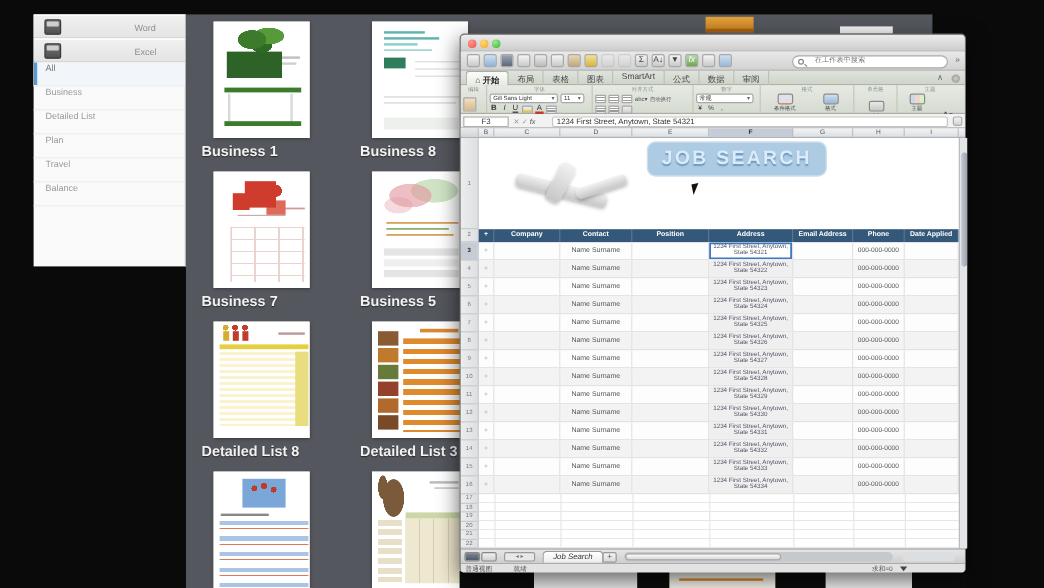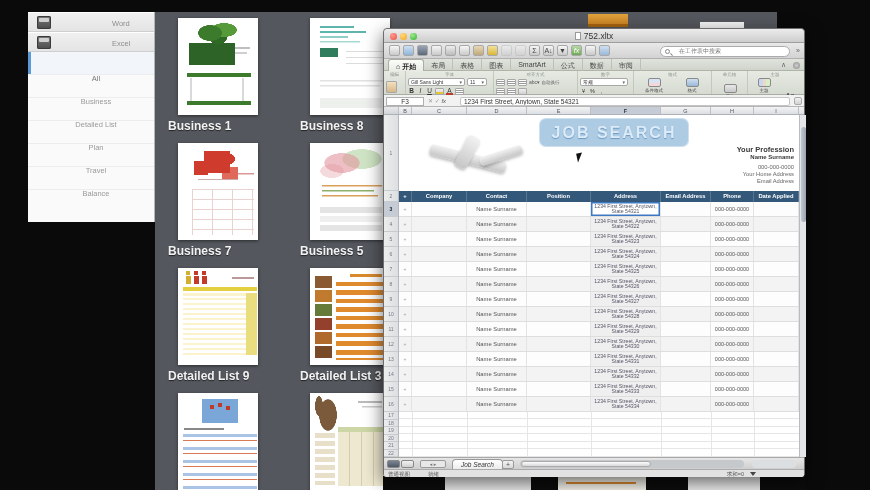--- a/index.html
+++ b/index.html
@@ -12,21 +12,21 @@
   #tbar .dot{position:absolute;top:3.5px;width:6px;height:6px;border-radius:50%;background:radial-gradient(circle at 35% 30%,#e8e8e8,#b0b0b0);border:.5px solid #909090;}
   #tbar-title{position:absolute;left:0;right:0;top:1px;text-align:center;font-size:8px;color:#555;}
   #rsz{position:absolute;right:3px;top:2px;width:8px;height:8px;background:linear-gradient(135deg,#f0f0f0 45%,#a8a8a8 55%);border:1px solid #909090;border-radius:1px;}
 
   
   #sidebar{left:28px;top:12px;width:127px;height:210px;background:#fafafa;border-right:1px solid #b5b5b5;}
   .approw{position:relative;height:20px;background:linear-gradient(#f0f0f0,#e4e4e4);border-bottom:1px solid #cfcfcf;border-top:1px solid #fff;font-size:7.5px;color:#8f8f8f;}
   .approw .lbl{position:absolute;left:48px;top:6px;margin-left:36px;}
   .appicon{position:absolute;left:9px;top:3px;width:14px;height:13px;border-radius:2px;background:linear-gradient(#7a7a7a,#4c4c4c);box-shadow:inset 0 0 0 1px #3a3a3a;}
   .appicon:after{content:"";position:absolute;left:2px;top:2px;right:2px;height:4px;background:#cfcfcf;border-radius:1px;}
-  .cat{position:relative;height:20px;border-bottom:1px solid #ededed;font-size:7.5px;color:#9a9a9a;padding:22px 0 0 10px;text-align:center;}
+  .cat{position:relative;height:20px;border-bottom:1px solid #ededed;font-size:7.5px;color:#9a9a9a;padding:0 0 0 10px;}
   .cat.sel{background:#f2f6fa;box-shadow:inset 3px 0 0 #5b9bd5;color:#777;}
 
   
   #browser{left:155px;top:12px;width:622px;height:478px;background:#54575d;overflow:hidden;}
   .card{position:absolute;width:80px;height:97px;background:#fff;box-shadow:0 1px 3px rgba(0,0,0,.5);}
   .art{position:absolute;inset:0;background-repeat:no-repeat;}
   .thlabel{position:absolute;width:100px;text-align:left;font-size:12px;font-weight:bold;color:#f2f2f2;text-shadow:0 1px 1px rgba(0,0,0,.6);}
   .frag{position:absolute;}
   #frag-orange{left:433px;top:2px;width:40px;height:13px;background:linear-gradient(#e2a23c,#c97f1f);box-shadow:inset 0 -3px 0 #a96510;}
   #frag-white{left:545px;top:10px;width:44px;height:6px;background:#f4f4f4;}
@@ -254,21 +254,21 @@
         <div class="art k-red-puzzle"></div>
       </div>
       <div class="thlabel" style="left: 13px; top: 232px;">Business 7</div>
       <div class="card" style="left: 155px; top: 131px;">
         <div class="art k-pastel-report"></div>
       </div>
       <div class="thlabel" style="left: 145px; top: 232px;">Business 5</div>
       <div class="card" style="left: 23px; top: 256px;">
         <div class="art k-yellow-list"></div>
       </div>
-      <div class="thlabel" style="left: 13px; top: 357px;">Detailed List 9</div>
+      <div class="thlabel" style="left: 13px; top: 357px;">Detailed List 8</div>
       <div class="card" style="left: 155px; top: 256px;">
         <div class="art k-food-list"></div>
       </div>
       <div class="thlabel" style="left: 145px; top: 357px;">Detailed List 3</div>
       <div class="card" style="left: 23px; top: 381px;">
         <div class="art k-blue-striped-list"></div>
       </div>
       <div class="card" style="left: 155px; top: 381px;">
         <div class="art k-tan-table"></div>
       </div>
@@ -282,21 +282,20 @@
       </div>
     <div class="patch" style="left:305px;width:72px;background:#ededed"></div>
   </div>
 
   <div id="excel" class="abs">
 
     <div class="x-titlebar abs">
       <span class="tl r"></span>
       <span class="tl y"></span>
       <span class="tl g"></span>
-      <div class="x-title"><span class="doc"></span><span>752.xltx</span></div>
     </div>
 
     <div class="x-toolbar abs">
       <div id="ticons">
           <div class="ticon i-new"></div>
           <div class="ticon i-open"></div>
           <div class="ticon i-save"></div>
           <div class="ticon i-print"></div>
           <div class="ticon i-cut"></div>
           <div class="ticon i-copy"></div>
@@ -457,27 +456,20 @@
         </div>
       <div id="gridarea">
         <div id="bannerRow">
           <div id="pinfig">
             <div id="fb1" class="figbar"></div>
               <div id="fb2" class="figbar"></div>
               <div id="fb3" class="figbar"></div>
           </div>
           <div id="jobbox"><span>JOB SEARCH</span></div>
           <div id="cursor"></div>
-          <div id="bannerInfo">
-            <div id="bi-prof">Your Profession</div>
-            <div id="bi-name">Name Surname</div>
-            <div class="bi-line">000-000-0000</div>
-            <div class="bi-line">Your Home Address</div>
-            <div class="bi-line">Email Address</div>
-          </div>
         </div>
         <div id="thead">
             <div class="">+</div>
             <div class="">Company</div>
             <div class="">Contact</div>
             <div class="">Position</div>
             <div class="">Address</div>
             <div class="">Email Address</div>
             <div class="">Phone</div>
             <div class="">Date Applied</div>

